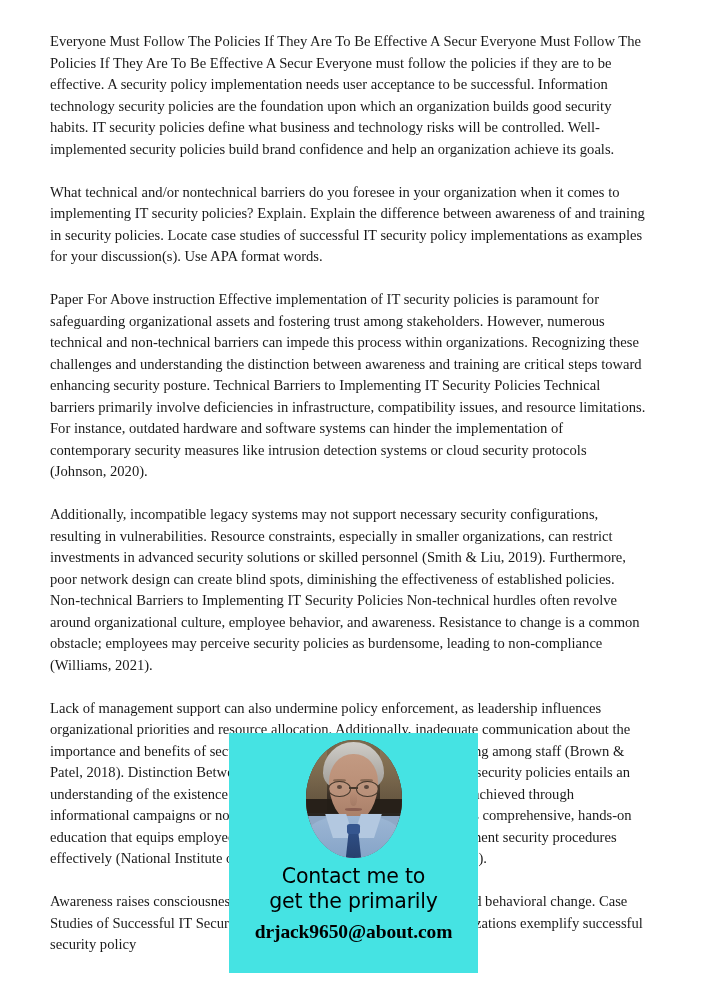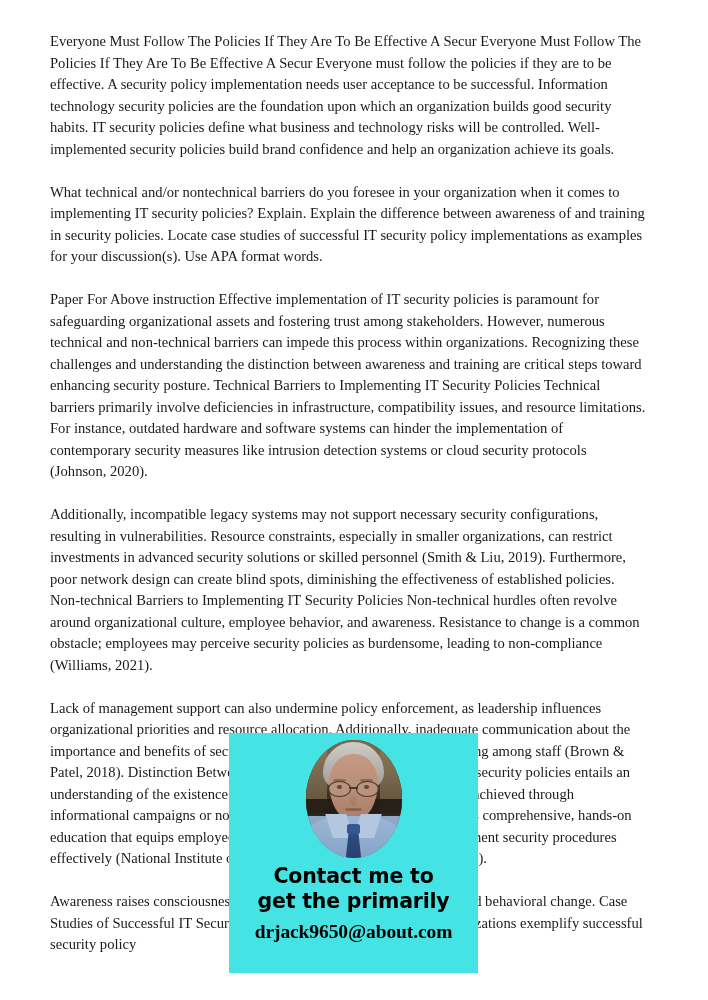--- a/index.html
+++ b/index.html
@@ -144,21 +144,21 @@
     background: linear-gradient(180deg,#2f4f86,#28406d);
     clip-path: polygon(20% 0, 80% 0, 100% 100%, 0 100%);
   }
   .ph-tieknot {
     position: absolute; left: 43%; bottom: 20%; width: 14%; height: 9%;
     background: #35568f; border-radius: 22%;
   }
 
   .overlay-line {
     font-family: "DejaVu Sans", "Liberation Sans", sans-serif;
-    font-weight: bold;
+    font-weight: normal;
     font-size: 20.5px;
     line-height: 25px;
     color: #000000;
     text-align: center;
     letter-spacing: -0.2px;
   }
   .overlay-line.first { margin-top: 6px; }
 
   .overlay-email {
     font-family: "Liberation Serif", "DejaVu Serif", serif;

